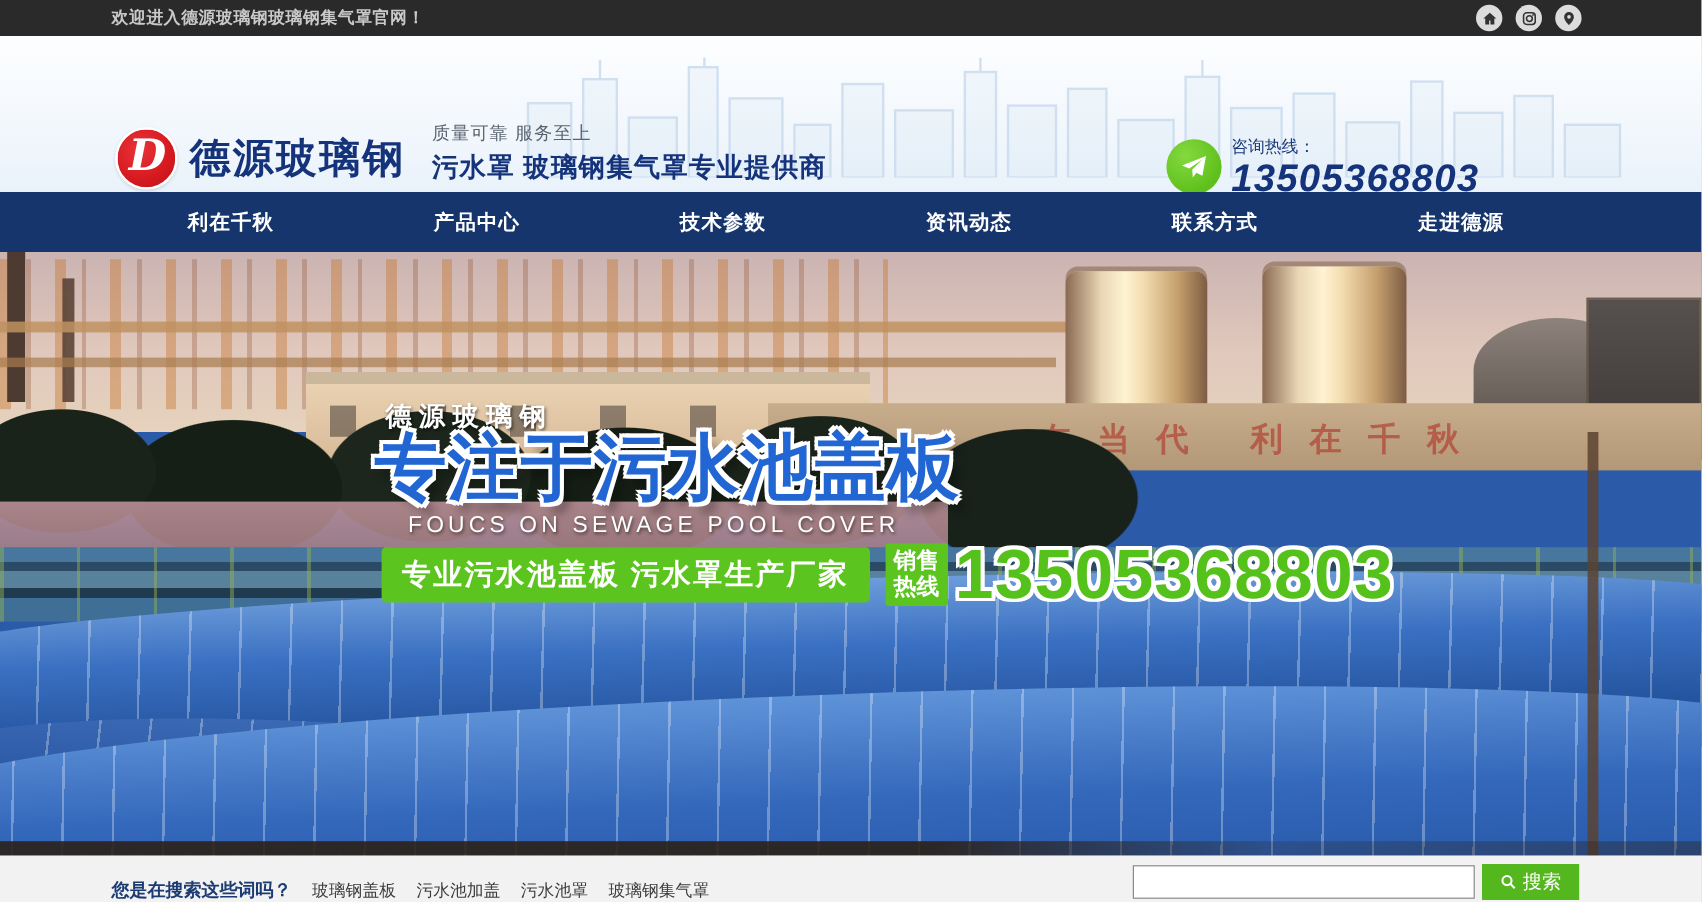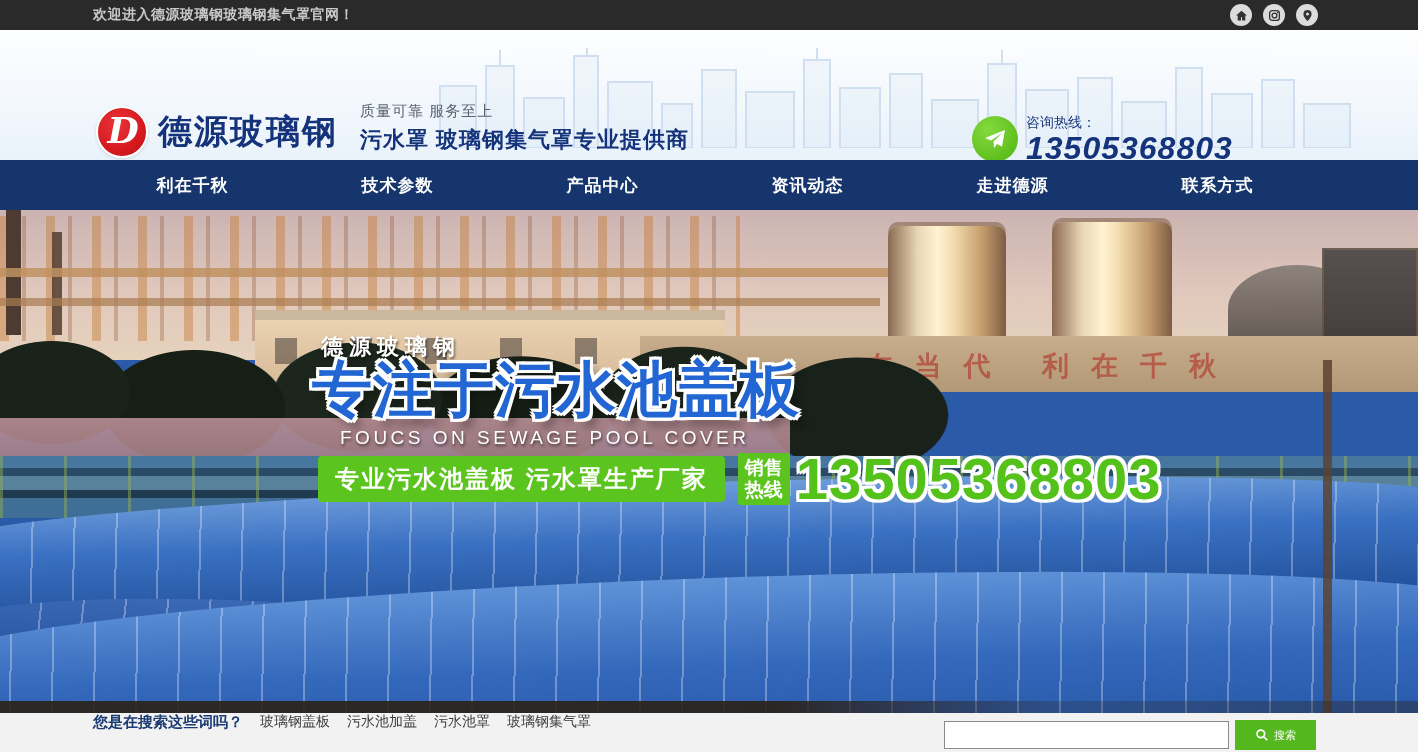--- a/index.html
+++ b/index.html
@@ -126,29 +126,29 @@
     letter-spacing:2px; padding:7px 17px; border-radius:4px; cursor:pointer; white-space:nowrap; }
   .cta-badge { background:#5cc41e; color:#fff; font-size:19px; font-weight:bold;
     line-height:1.15; padding:4px 7px; margin-left:13px; border-radius:2px; text-align:left; }
   .cta-number { margin-left:6px; font-size:58px; font-weight:900; color:#55c11b;
     letter-spacing:1px; line-height:1;
     text-shadow:
       -3px -3px 0 #fff, 3px -3px 0 #fff, -3px 3px 0 #fff, 3px 3px 0 #fff,
       0 -3px 0 #fff, 0 3px 0 #fff, -3px 0 0 #fff, 3px 0 0 #fff; }
 
   
-  .bottombar { height:39px; background:#f2f2f2; display:flex; align-items:flex-start;
+  .bottombar { height:39px; background:#f2f2f2; display:flex; align-items:flex-end;
     padding-left:93px; position:relative; }
   .search-prompt { color:#1b3b72; font-size:15px; font-weight:bold; }
   .kw { color:#3c3c3c; font-size:14px; margin-left:17px; text-decoration:none; cursor:pointer; }
   .searchbox { position:absolute; right:102px; top:7px; display:flex; align-items:center; }
   .search-input { width:285px; height:28px; border:1px solid #8a8a8a; background:#fff;
     margin-right:6px; padding:0 8px; font-size:14px; outline:none; }
   .search-btn { width:81px; height:30px; background:#54b71e; border:none; color:#fff;
-    font-size:11px; display:flex; align-items:center; justify-content:center; gap:5px; cursor:pointer; }
+    font-size:16px; display:flex; align-items:center; justify-content:center; gap:5px; cursor:pointer; }
 </style>
 </head>
 <body>
 
 <div class="topbar">
   <span class="topbar-welcome">欢迎进入德源玻璃钢玻璃钢集气罩官网！</span>
   <div class="topbar-icons">
     <span class="ticon">
       <svg width="13" height="13" viewBox="0 0 24 24">
           <path fill="#333" d="M12 3 2 12h3v9h6v-6h2v6h6v-9h3z"></path>
@@ -218,25 +218,25 @@
     <div class="hotline-txt">
       <div class="hotline-label">咨询热线：</div>
       <div class="hotline-number">13505368803</div>
     </div>
   </div>
 </div>
 
 <div class="nav">
   <div class="nav-inner">
     <a class="nav-item">利在千秋</a>
+    <a class="nav-item">产品中心</a>
     <a class="nav-item">技术参数</a>
-    <a class="nav-item">产品中心</a>
     <a class="nav-item">资讯动态</a>
+    <a class="nav-item">联系方式</a>
     <a class="nav-item">走进德源</a>
-    <a class="nav-item">联系方式</a>
   </div>
 </div>
 
 <div class="banner">
 
   <div class="sky"></div>
   <div class="refinery"></div>
   <div class="chimney1"></div>
   <div class="chimney2"></div>
   <div class="deck1"></div>

